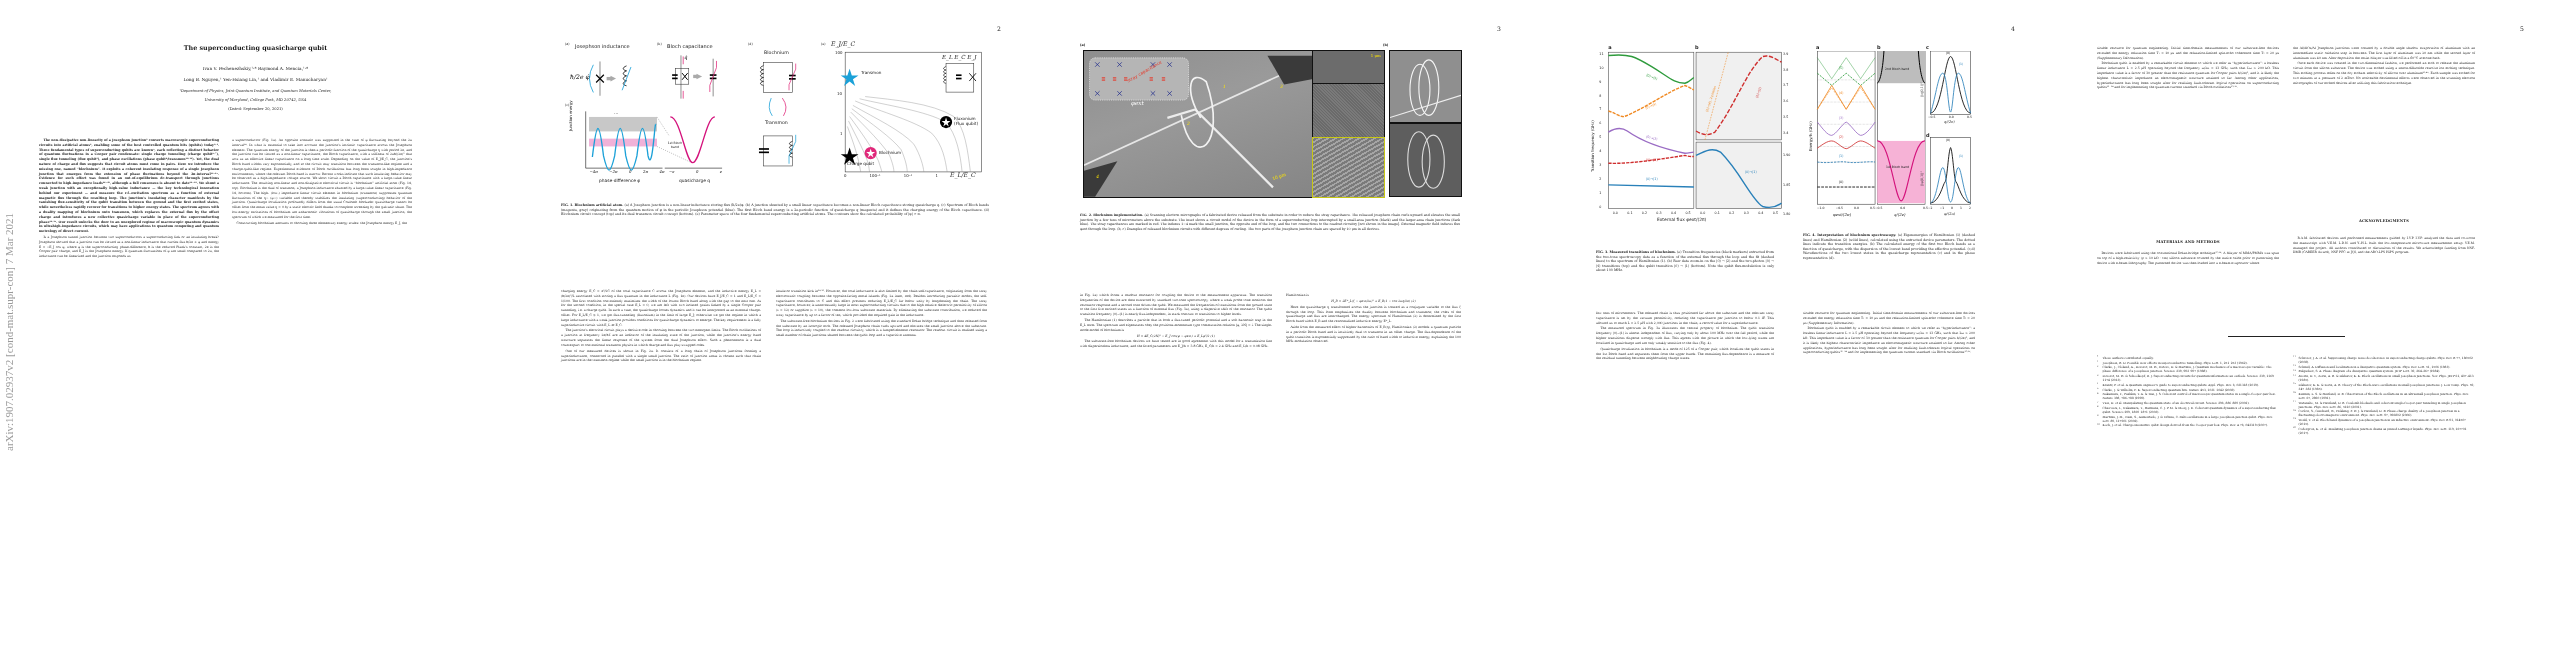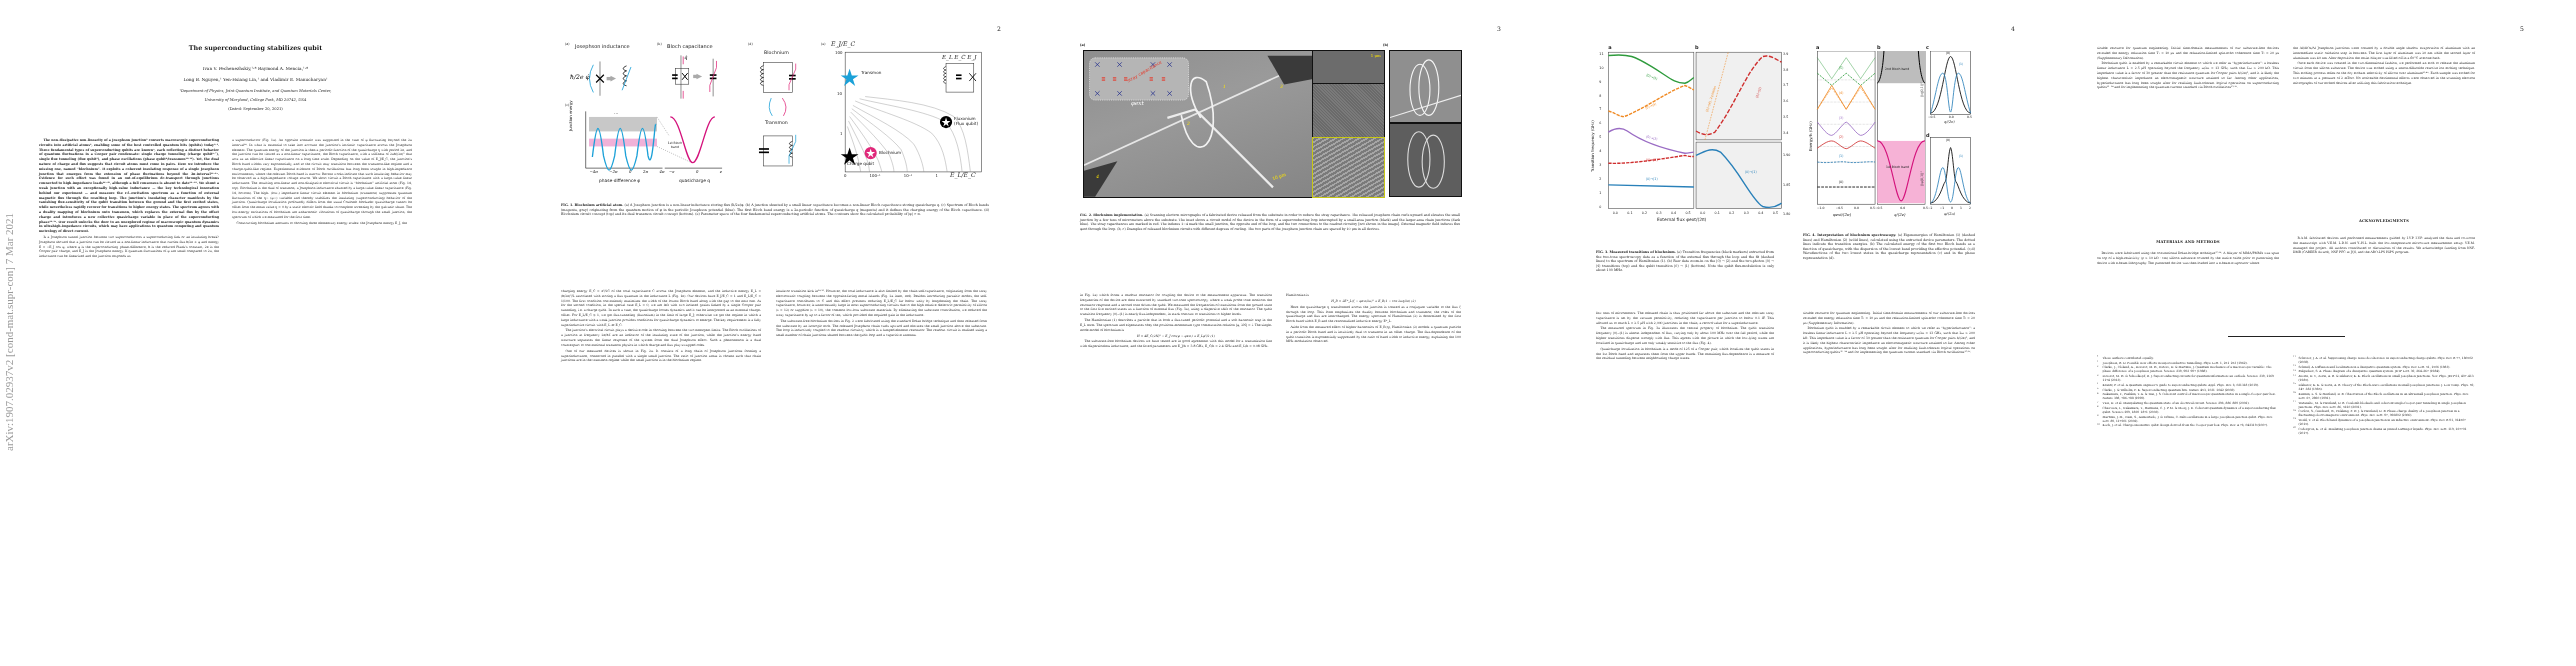--- a/index.html
+++ b/index.html
@@ -29,21 +29,21 @@
   .eq { text-align:center; font-style:italic; margin:1.7px 0; text-indent:0 !important; }
   .sem { position:absolute; background:#7d7d7d; border:0.8px solid #111; overflow:hidden; }
 </style>
 </head>
 <body>
 
 <div class="page" style="left:0;">
   <div class="arxiv">
       <span>arXiv:1907.02937v2  [cond-mat.supr-con]  7 Mar 2021</span>
     </div>
-  <div class="title" style="left:83px; width:345px; top:44px;">The superconducting stabilizes qubit</div>
+  <div class="title" style="left:83px; width:345px; top:44px;">The superconducting quasicharge qubit</div>
   <div class="authors" style="left:83px; width:345px; top:66px;">Ivan V. Pechenezhskiy,¹˒* Raymond A. Mencia,¹˒*</div>
   <div class="authors" style="left:83px; width:345px; top:77px;">Long B. Nguyen,¹ Yen-Hsiang Lin,¹ and Vladimir E. Manucharyan¹</div>
   <div class="affil" style="left:83px; width:345px; top:89px;">¹Department of Physics, Joint Quantum Institute, and Quantum Materials Center,</div>
   <div class="affil" style="left:83px; width:345px; top:98px;">University of Maryland, College Park, MD 20742, USA</div>
   <div class="dated" style="left:83px; width:345px; top:107px;">(Dated: September 20, 2021)</div>
 
   <div class="col" style="left:39px; top:138px; width:180px;">
     <p class="abstract">The non-dissipative non-linearity of a Josephson junction¹ converts macroscopic superconducting circuits into artificial atoms², enabling some of the best controlled quantum bits (qubits) today³˒⁴. Three fundamental types of superconducting qubits are known⁵, each reflecting a distinct behavior of quantum fluctuations in a Cooper pair condensate: single charge tunneling (charge qubit⁶˒⁷), single flux tunneling (flux qubit⁸), and phase oscillations (phase qubit⁹/transmon¹⁰˒¹¹). Yet, the dual nature of charge and flux suggests that circuit atoms must come in pairs. Here we introduce the missing one, named “blochnium”. It exploits a coherent insulating response of a single Josephson junction that emerges from the extension of phase fluctuations beyond the 2π-interval¹²⁻¹⁵. Evidence for such effect was found in an out-of-equilibrium dc-transport through junctions connected to high-impedance leads¹⁶⁻²⁰, although a full consensus is absent to date²¹⁻²³. We shunt a weak junction with an exceptionally high-value inductance — the key technological innovation behind our experiment — and measure the r.f.-excitation spectrum as a function of external magnetic flux through the resulting loop. The junction's insulating character manifests by the vanishing flux-sensitivity of the qubit transition between the ground and the first excited states, while nevertheless rapidly recover for transitions to higher energy states. The spectrum agrees with a duality mapping of blochnium onto transmon, which replaces the external flux by the offset charge and introduces a new collective quasicharge variable in place of the superconducting phase²⁴˒²⁵. Our result unlocks the door to an unexplored regime of macroscopic quantum dynamics in ultrahigh-impedance circuits, which may have applications to quantum computing and quantum metrology of direct current.</p>
     <p>Is a Josephson tunnel junction between two superconductors a superconducting link or an insulating break? Josephson showed that a junction can be viewed as a non-linear inductance that carries flux ħ/2e × φ and energy E = −E_J cos φ, where φ is the superconducting phase-difference, ħ is the reduced Plank's constant, 2e is the Cooper pair charge, and E_J is the Josephson energy. If quantum fluctuations of φ are small compared to 2π, the inductance can be linearized and the junction responds as</p>
   </div>

